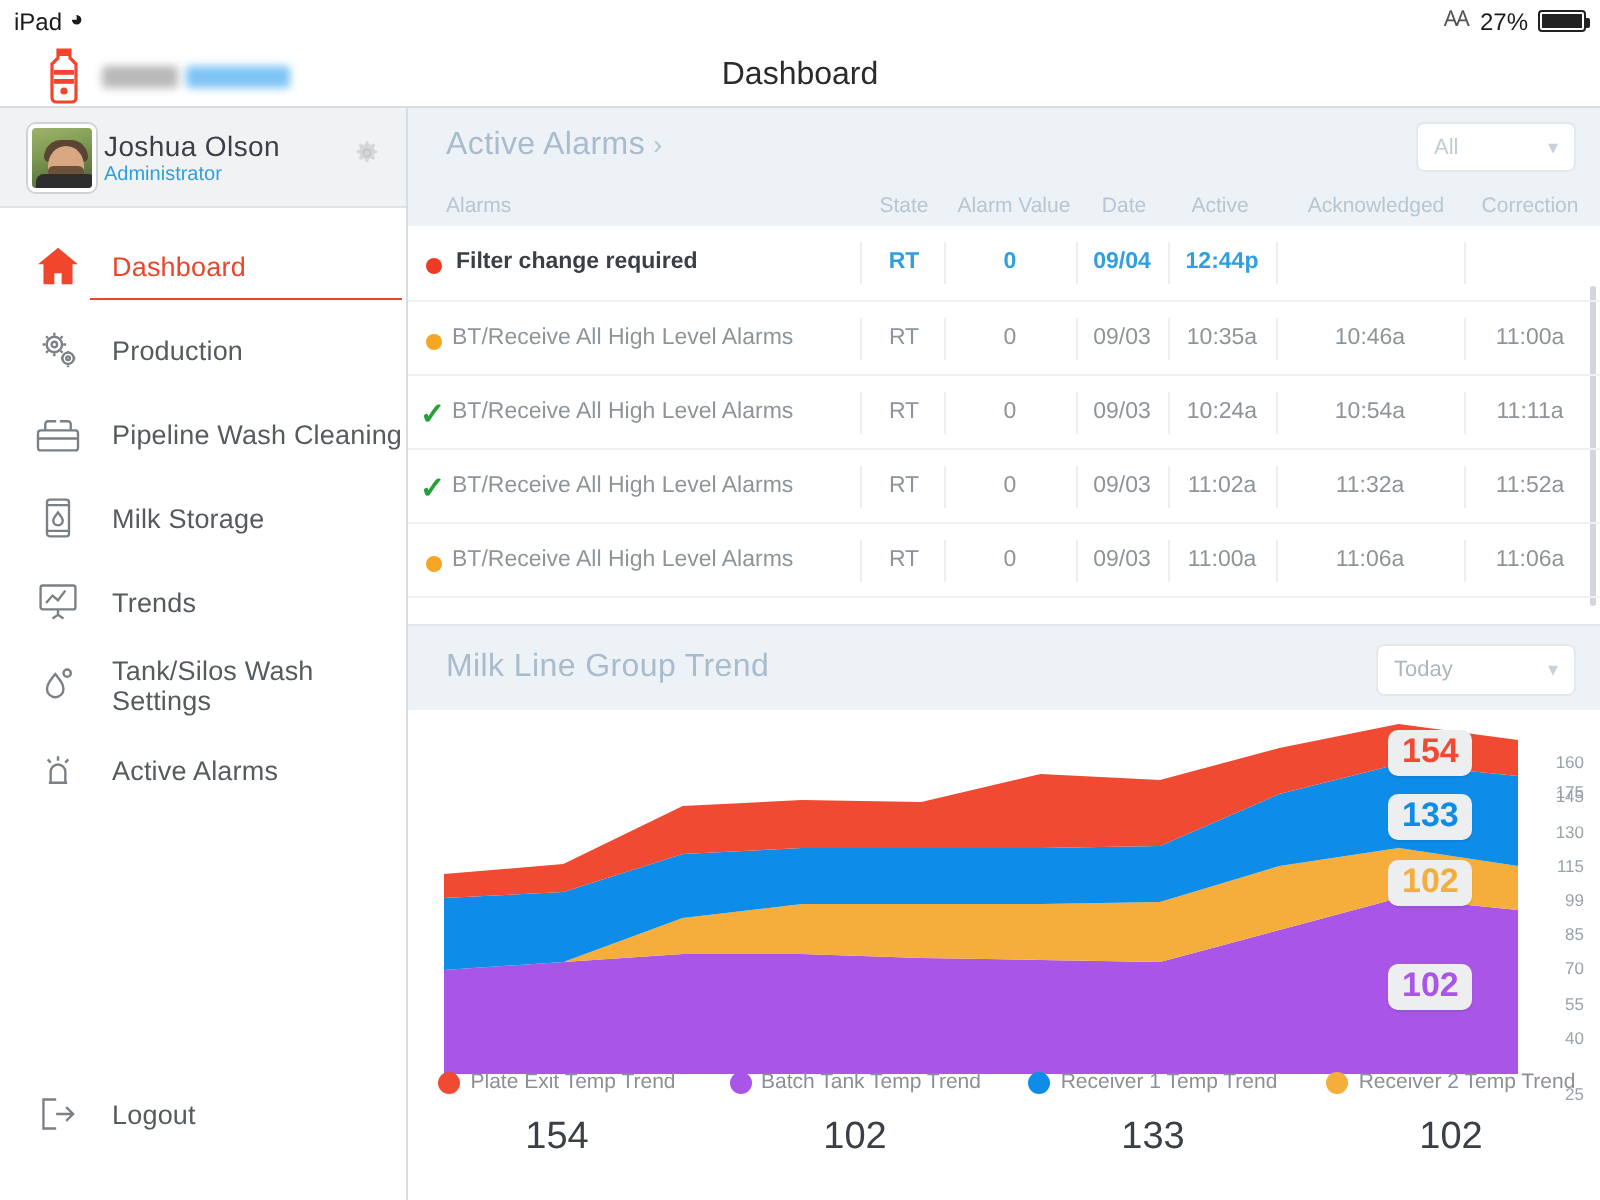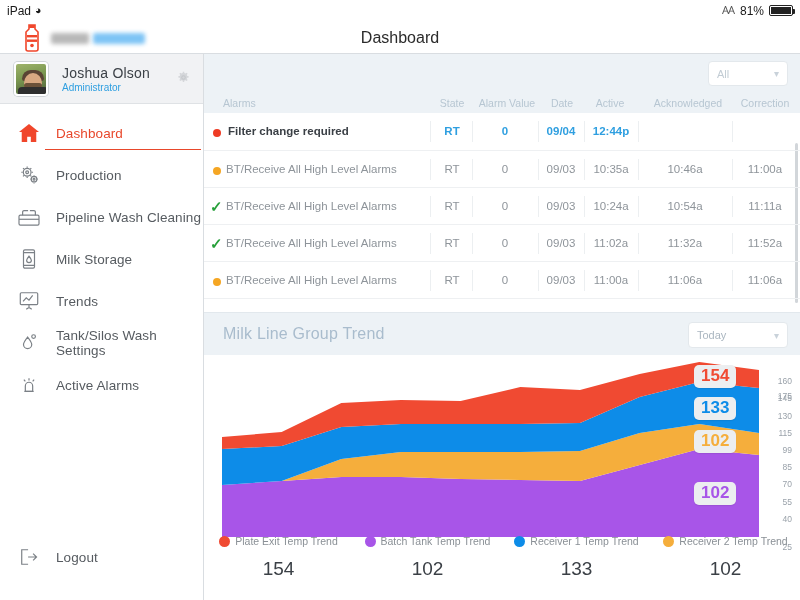--- a/index.html
+++ b/index.html
@@ -55,21 +55,21 @@
   .avatar {
     width: 34px; height: 34px; border-radius: 4px; border: 2px solid #fff;
     box-shadow: 0 0 0 1px #cfd3d7; overflow: hidden; flex: 0 0 auto;
     background: linear-gradient(165deg,#9fb36b 0%,#7d9a52 40%,#4c5f38 100%);
     position: relative;
   }
   .avatar .face { position:absolute; left:8px; top:9px; width:18px; height:20px; border-radius:50% 50% 45% 45%; background:#d8a882; }
   .avatar .hair { position:absolute; left:6px; top:6px; width:22px; height:11px; border-radius:11px 11px 3px 3px; background:#5a4434; }
   .avatar .beard { position:absolute; left:8px; top:19px; width:18px; height:11px; border-radius:3px 3px 9px 9px; background:#6b5139; }
   .avatar .shirt { position:absolute; left:2px; bottom:0; width:30px; height:7px; background:#2e2e2e; border-radius:4px 4px 0 0;}
-  .profile-txt { margin-left: 14px; }
+  .profile-txt { margin-left: 4px; }
   .pname { font-size: 14px; color: #3c4147; letter-spacing: .2px; }
   .prole { font-size: 10px; color: #2f9fe0; margin-top: 1px; }
   .gear { position: absolute; right: 13px; top: 16px; width: 13px; height: 13px; opacity: .45; }
 
   .navlist { padding-top: 8px; }
   .navitem {
     display: flex; align-items: center; height: 42px; padding-left: 17px;
     position: relative; cursor: default;
   }
   .navicon { width: 24px; height: 24px; flex: 0 0 auto; display:flex; align-items:center; justify-content:center; }
@@ -143,21 +143,21 @@
 
 <div id="app">
 
   <div class="statusbar">
     <div class="sb-left">
       <span>iPad</span>
       <span class="wifi-glyph">◕</span>
     </div>
     <div class="sb-right">
       <span class="bt-glyph">Ꜳ</span>
-      <span>81%</span>
+      <span>27%</span>
       <span class="batt">
           <i></i>
         </span>
     </div>
   </div>
 
   <div class="topbar">
     <div class="brand">
       <span class="brand-logo">
         <svg width="20" height="28" viewBox="0 0 20 28">
@@ -284,20 +284,23 @@
             <path d="M11 11h9M16.5 7.2 20.3 11l-3.8 3.8"></path>
         </svg>
       </span>
       <span class="navlabel">Logout</span>
     </div>
   </div>
 
   <div class="content">
 
     <div class="panel-head">
+      <div class="panel-title">
+        <span>Active Alarms</span><span class="chev">›</span>
+      </div>
       <div class="dropdown">
         <span>All</span>
         <span class="dd-chev">▾</span>
       </div>
     </div>
 
     <div class="th-row">
       <span style="left:19px;top:4px;">Alarms</span>
       <span style="left:228px;top:4px;width:40px;text-align:center;">State</span>
       <span style="left:268px;top:4px;width:70px;text-align:center;">Alarm Value</span>

